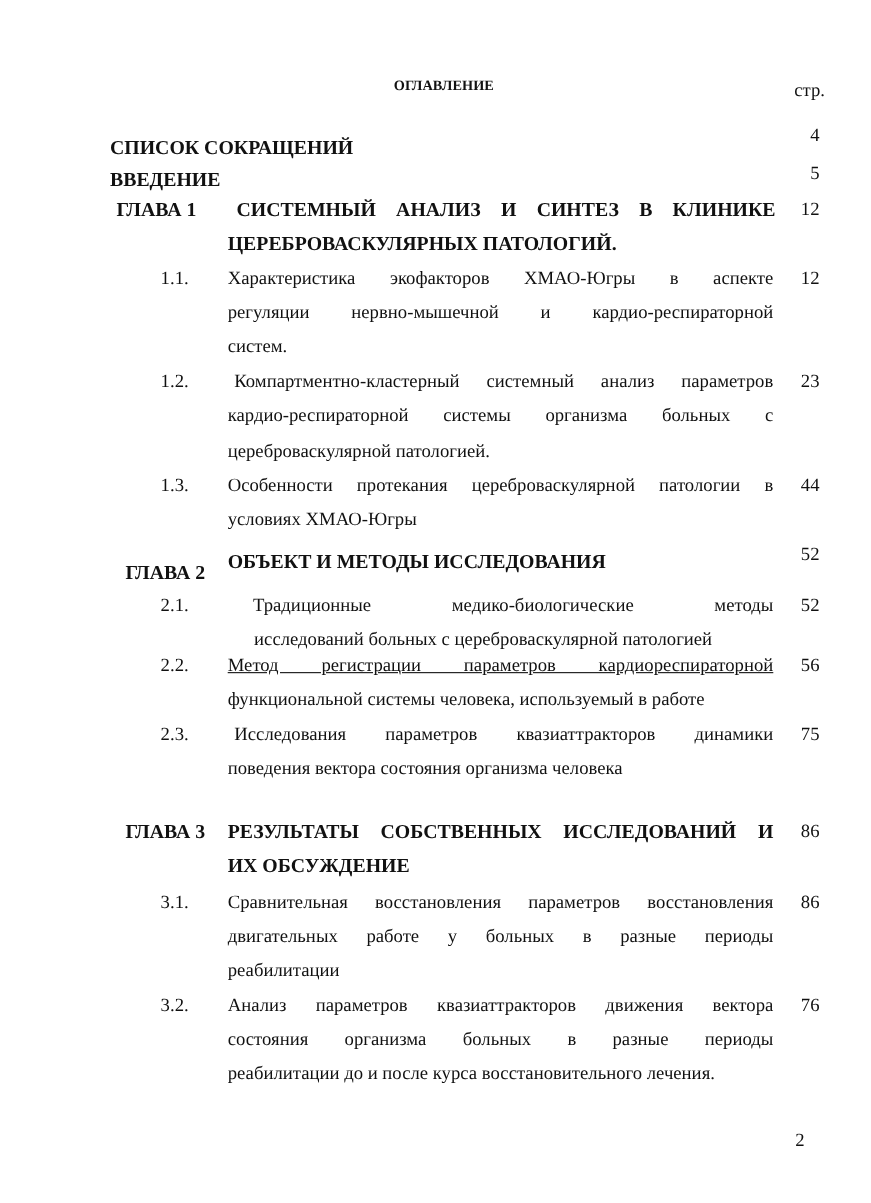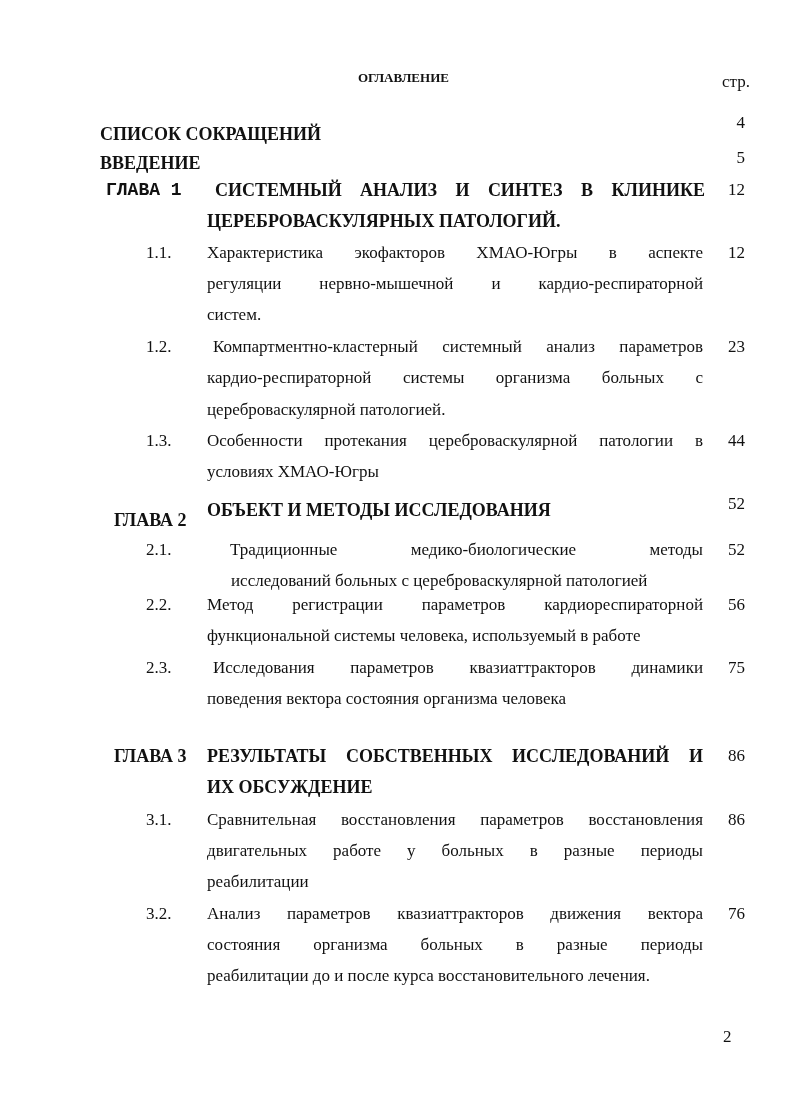--- a/index.html
+++ b/index.html
@@ -16,21 +16,21 @@
 <body>
 
 <div class="abs title" style="left:358px; top:70px;">ОГЛАВЛЕНИЕ</div>
 <div class="abs txt" style="left:722px; top:72px;">стр.</div>
 
 <div class="abs bold" style="left:100px; top:124px;">СПИСОК СОКРАЩЕНИЙ</div>
 <div class="abs pg" style="left:705px; top:113px;">4</div>
 <div class="abs bold" style="left:100px; top:153px;">ВВЕДЕНИЕ</div>
 <div class="abs pg" style="left:705px; top:148px;">5</div>
 
-<div class="abs bold" style="left:106px; top:180px;font-family:Liberation Mono, monospace;">ГЛАВА 1</div>
+<div class="abs bold" style="left:106px; top:180px;">ГЛАВА 1</div>
 <div class="abs bold just" style="left:215px; top:180px; width:490px;">СИСТЕМНЫЙ АНАЛИЗ И СИНТЕЗ В КЛИНИКЕ</div>
 <div class="abs bold" style="left:207px; top:211px;">ЦЕРЕБРОВАСКУЛЯРНЫХ ПАТОЛОГИЙ.</div>
 <div class="abs pg" style="left:705px; top:180px;">12</div>
 
 <div class="abs txt" style="left:146px; top:243px;">1.1.</div>
 <div class="abs txt just" style="left:207px; top:243px; width:496px;">Характеристика экофакторов ХМАО-Югры в аспекте</div>
 <div class="abs txt just" style="left:207px; top:274px; width:496px;">регуляции нервно-мышечной и кардио-респираторной</div>
 <div class="abs txt" style="left:207px; top:305px;">систем.</div>
 <div class="abs pg" style="left:705px; top:243px;">12</div>
 
@@ -48,21 +48,21 @@
 <div class="abs bold" style="left:114px; top:500px;margin-top:10px;">ГЛАВА 2</div>
 <div class="abs bold" style="left:207px; top:500px;">ОБЪЕКТ И МЕТОДЫ ИССЛЕДОВАНИЯ</div>
 <div class="abs pg" style="left:705px; top:494px;">52</div>
 
 <div class="abs txt" style="left:146px; top:540px;">2.1.</div>
 <div class="abs txt just" style="left:230px; top:540px; width:473px;">Традиционные медико-биологические методы</div>
 <div class="abs txt" style="left:207px; top:571px;margin-left:24px;">исследований больных с цереброваскулярной патологией</div>
 <div class="abs pg" style="left:705px; top:540px;">52</div>
 
 <div class="abs txt" style="left:146px; top:595px;">2.2.</div>
-<div class="abs txt just" style="left:207px; top:595px; width:496px;">Метод регистрации параметров кардиореспираторной</div>
+<div class="abs txt just" style="left:207px; top:595px; width:496px;text-decoration:underline;">Метод регистрации параметров кардиореспираторной</div>
 <div class="abs txt" style="left:207px; top:626px;">функциональной системы человека, используемый в работе</div>
 <div class="abs pg" style="left:705px; top:595px;">56</div>
 
 <div class="abs txt" style="left:146px; top:658px;">2.3.</div>
 <div class="abs txt just" style="left:213px; top:658px; width:490px;">Исследования параметров квазиаттракторов динамики</div>
 <div class="abs txt" style="left:207px; top:689px;">поведения вектора состояния организма человека</div>
 <div class="abs pg" style="left:705px; top:658px;">75</div>
 
 <div class="abs bold" style="left:114px; top:746px;">ГЛАВА 3</div>
 <div class="abs bold just" style="left:207px; top:746px; width:496px;">РЕЗУЛЬТАТЫ СОБСТВЕННЫХ ИССЛЕДОВАНИЙ И</div>

